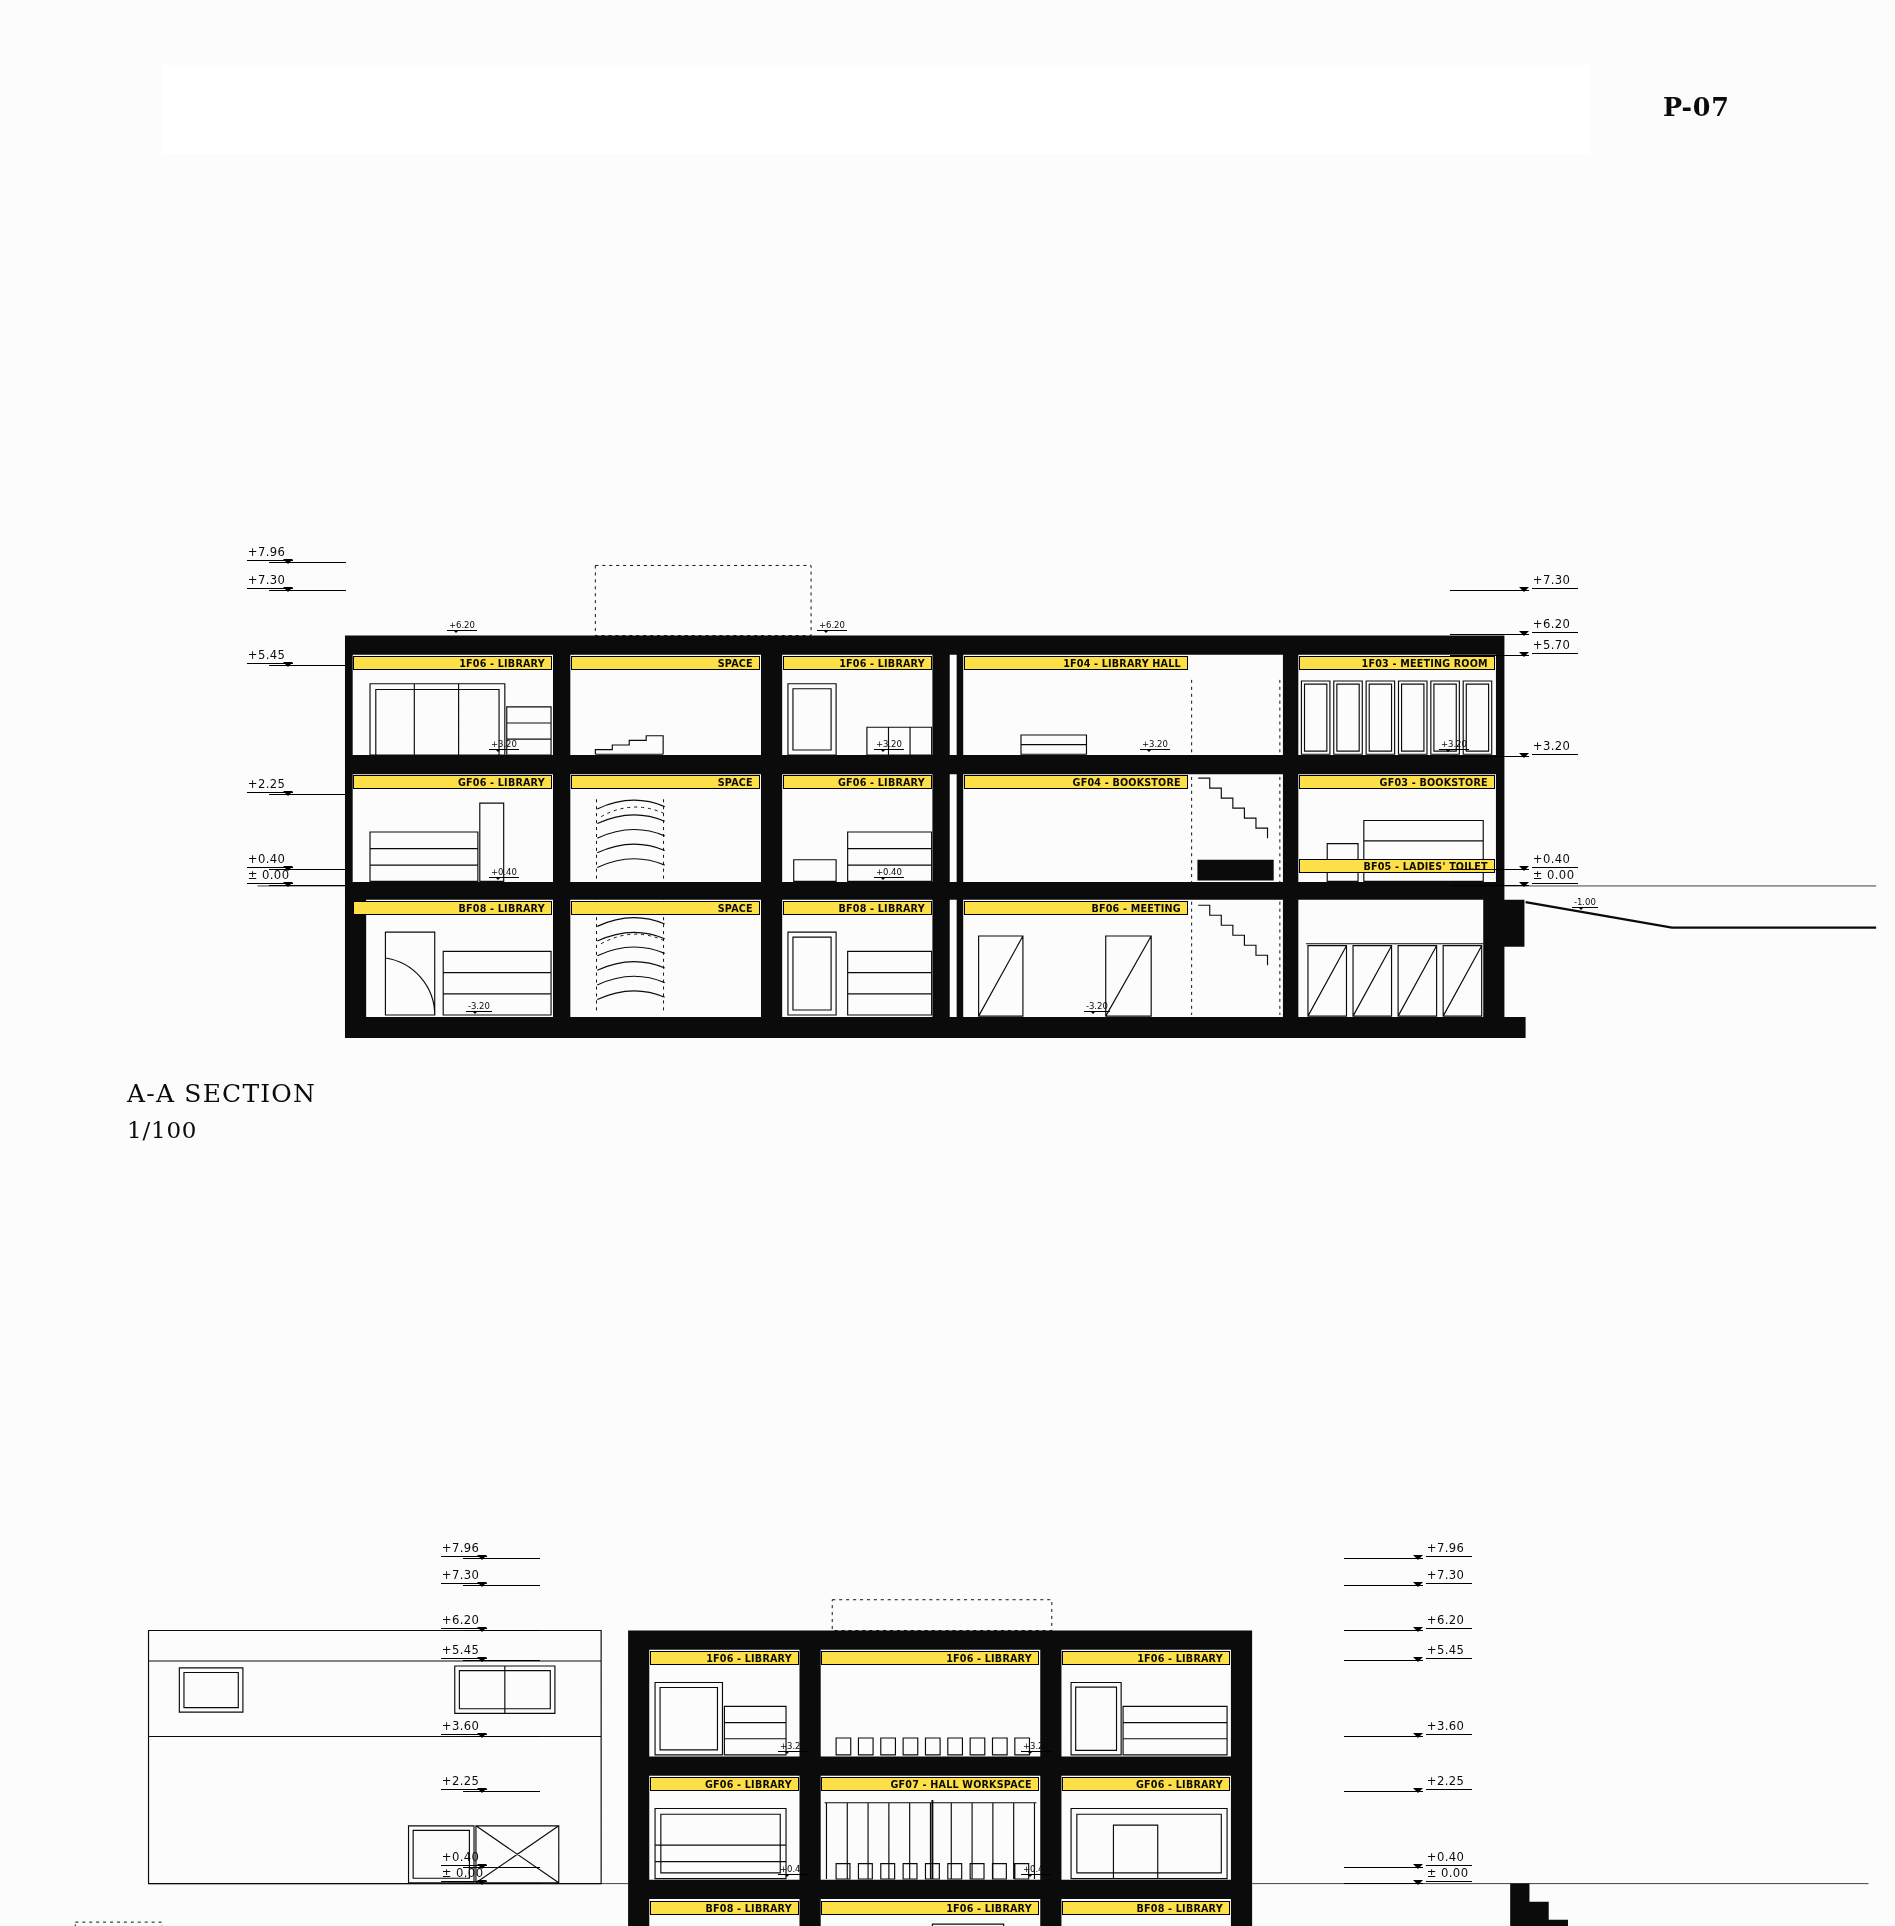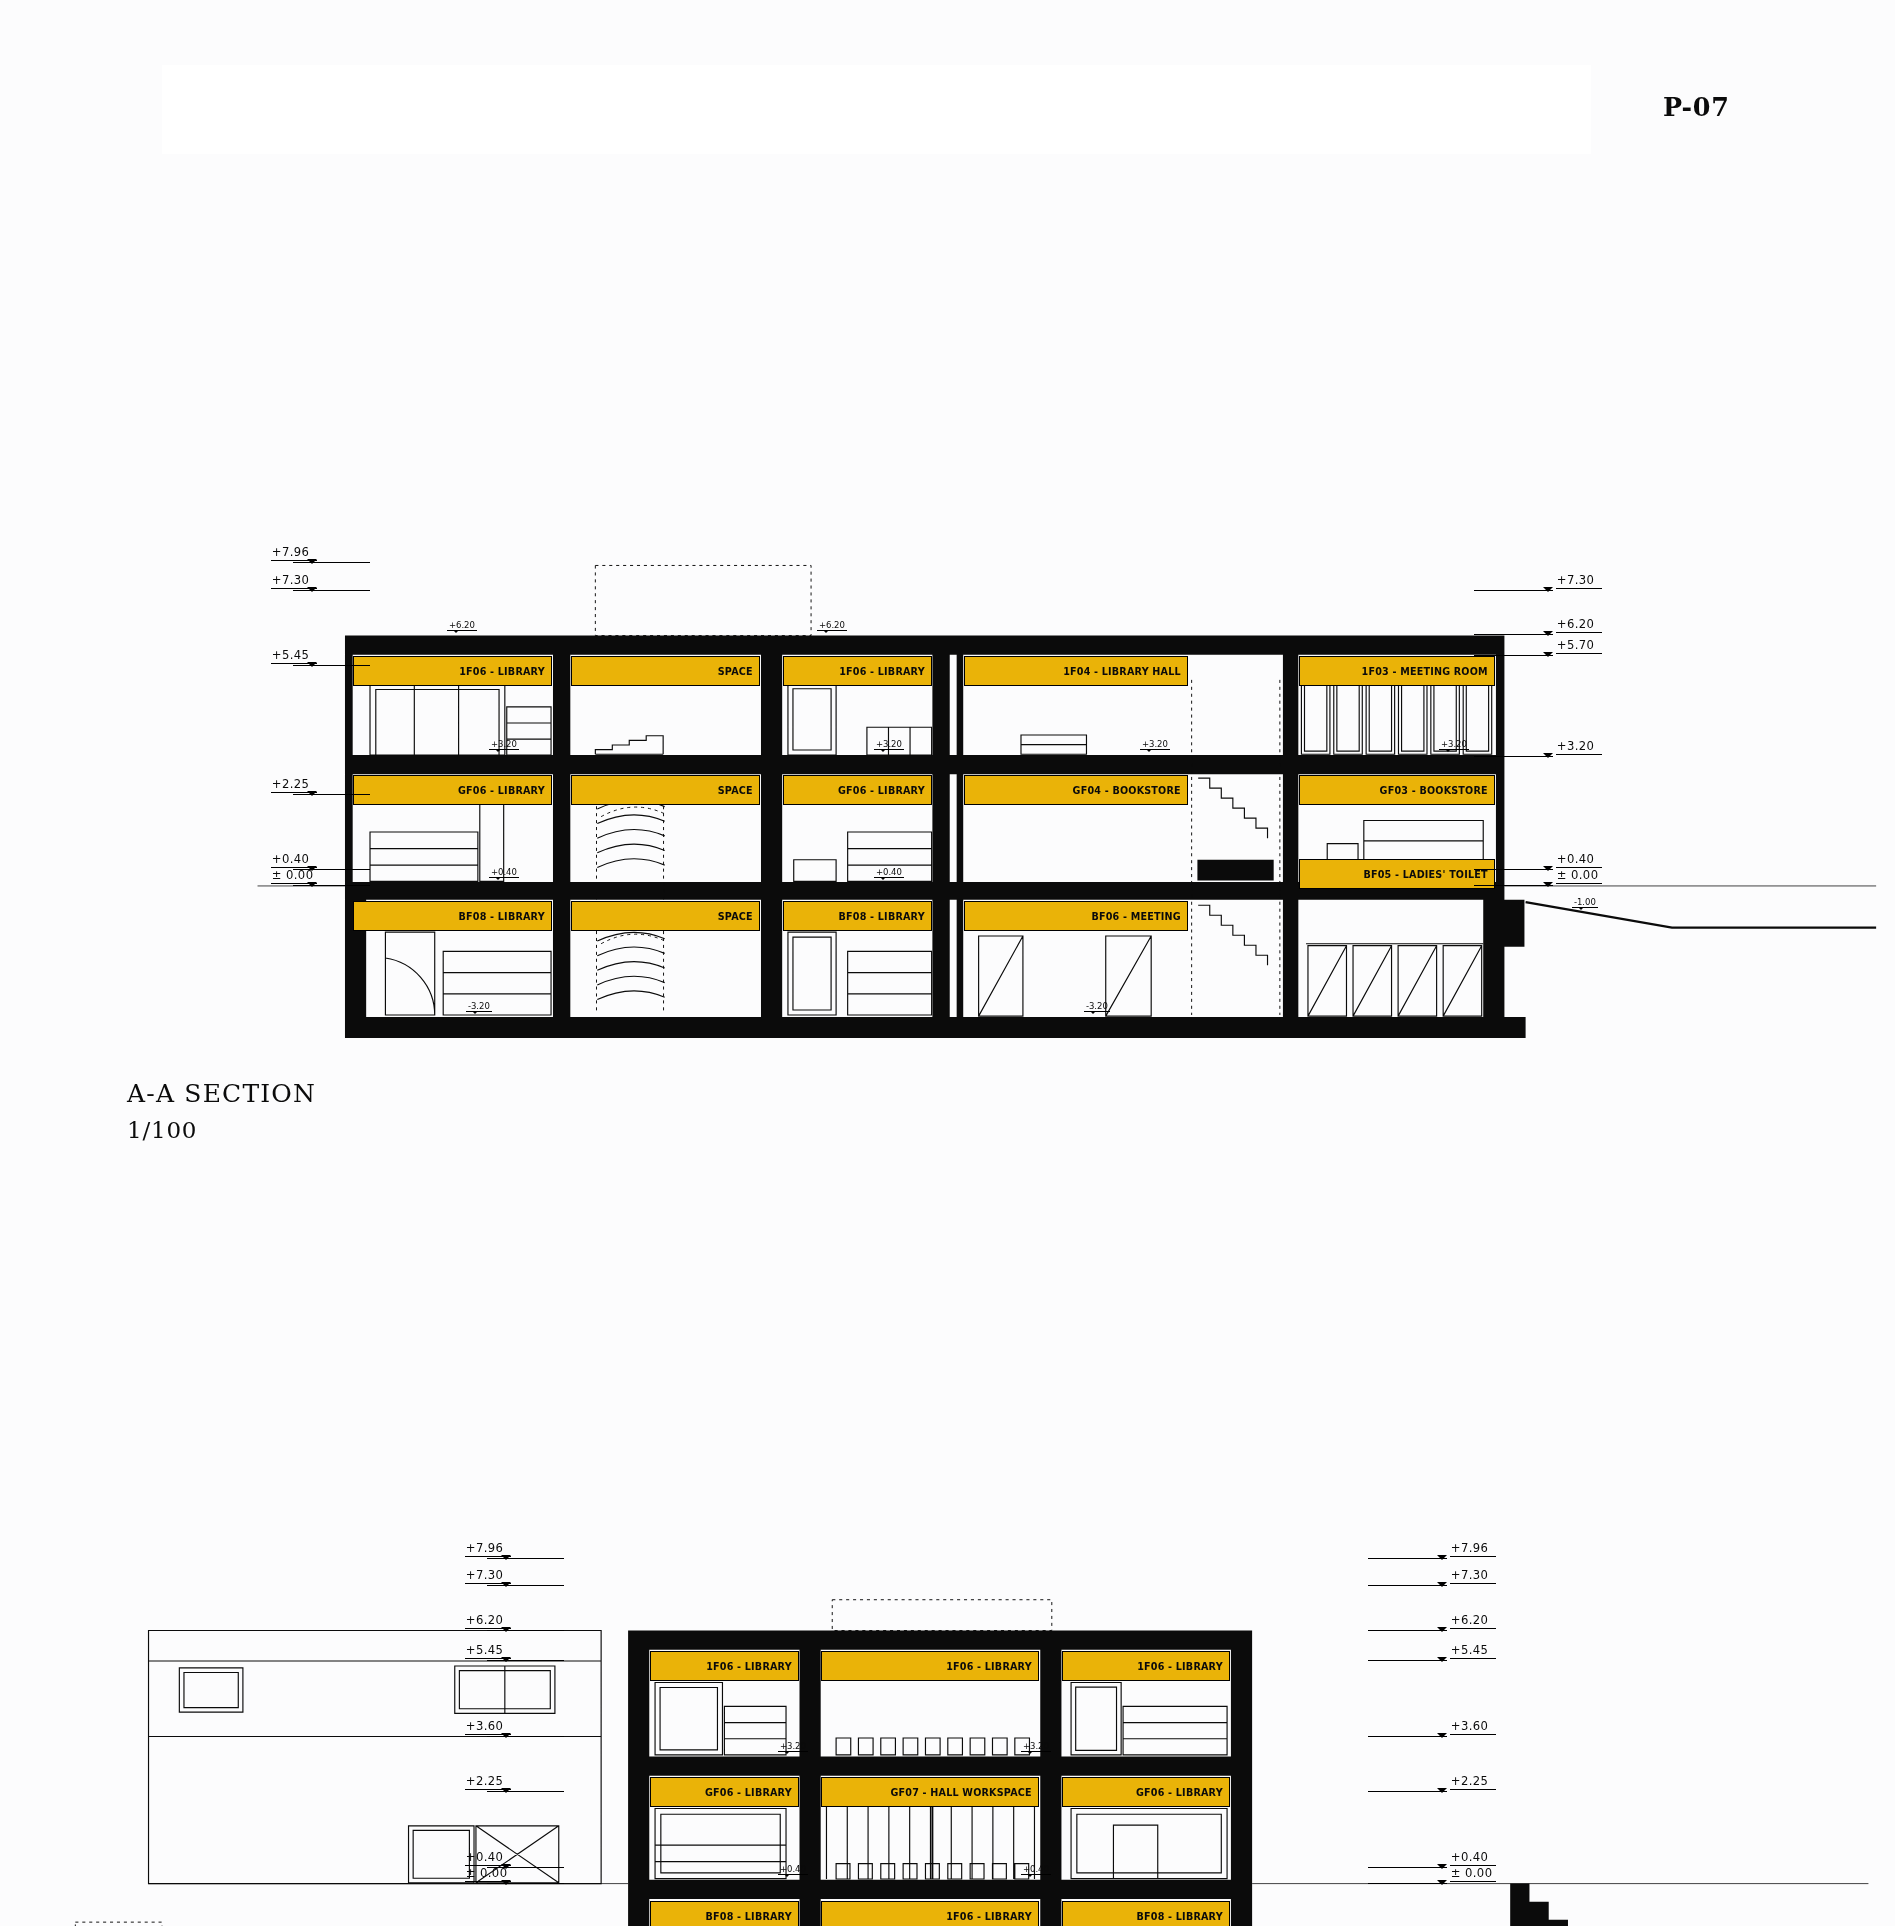--- a/index.html
+++ b/index.html
@@ -4,26 +4,26 @@
 <style>
   html,body{margin:0;padding:0;background:#e8e8e8;}
   #sheet{position:relative;width:1896px;height:2654px;background:#fcfcfd;overflow:hidden;
          font-family:"DejaVu Sans",sans-serif;color:#0b0b0b;}
   #lw{position:absolute;left:0;top:0;}
   .hdrbox{position:absolute;left:162px;top:65px;width:1429px;height:89px;background:#ffffff;}
   .sheetno{position:absolute;left:1663px;top:92px;font:bold 25.4px "DejaVu Serif",serif;letter-spacing:0.8px;}
   .stitle{position:absolute;font:400 25px "DejaVu Serif",serif;letter-spacing:1.2px;}
   .sscale{position:absolute;font:400 23px "DejaVu Serif",serif;letter-spacing:0.8px;}
   
-  .rlab{position:absolute;height:30px;background:#eab308;border:0.8px solid #000;
+  .rlab{position:absolute;height:14px;background:#fde047;border:0.8px solid #000;
         display:flex;align-items:center;justify-content:flex-end;
         padding-right:6.2px;box-sizing:border-box;
         font:600 9.6px "DejaVu Sans",sans-serif;letter-spacing:0.2px;white-space:nowrap;}
   
-  .mk{position:absolute;width:98px;height:14px;margin-left:24px;}
+  .mk{position:absolute;width:98px;height:14px;}
   .mk .t{position:absolute;left:0;bottom:2.3px;min-width:42px;border-bottom:1.2px solid #000;
          padding:0 3.1px 1.2px 0.8px;font:11.6px/1 "DejaVu Sans",sans-serif;letter-spacing:0.4px;white-space:nowrap;}
   .mk i.ln{position:absolute;left:22.3px;bottom:0;width:77px;border-top:0.8px solid #000;}
   .mk i.tr{position:absolute;left:36px;bottom:-1.2px;width:0;height:0;
            border-left:5.8px solid transparent;border-right:5.8px solid transparent;border-top:5px solid #000;}
   .mk.r .t{left:24px;}
   .mk.r i.ln{left:-58px;width:79px;}
   .mk.r i.tr{left:10.8px;}
   
   .lvl{position:absolute;font:8.5px/1 "DejaVu Sans",sans-serif;border-bottom:0.8px solid #000;

